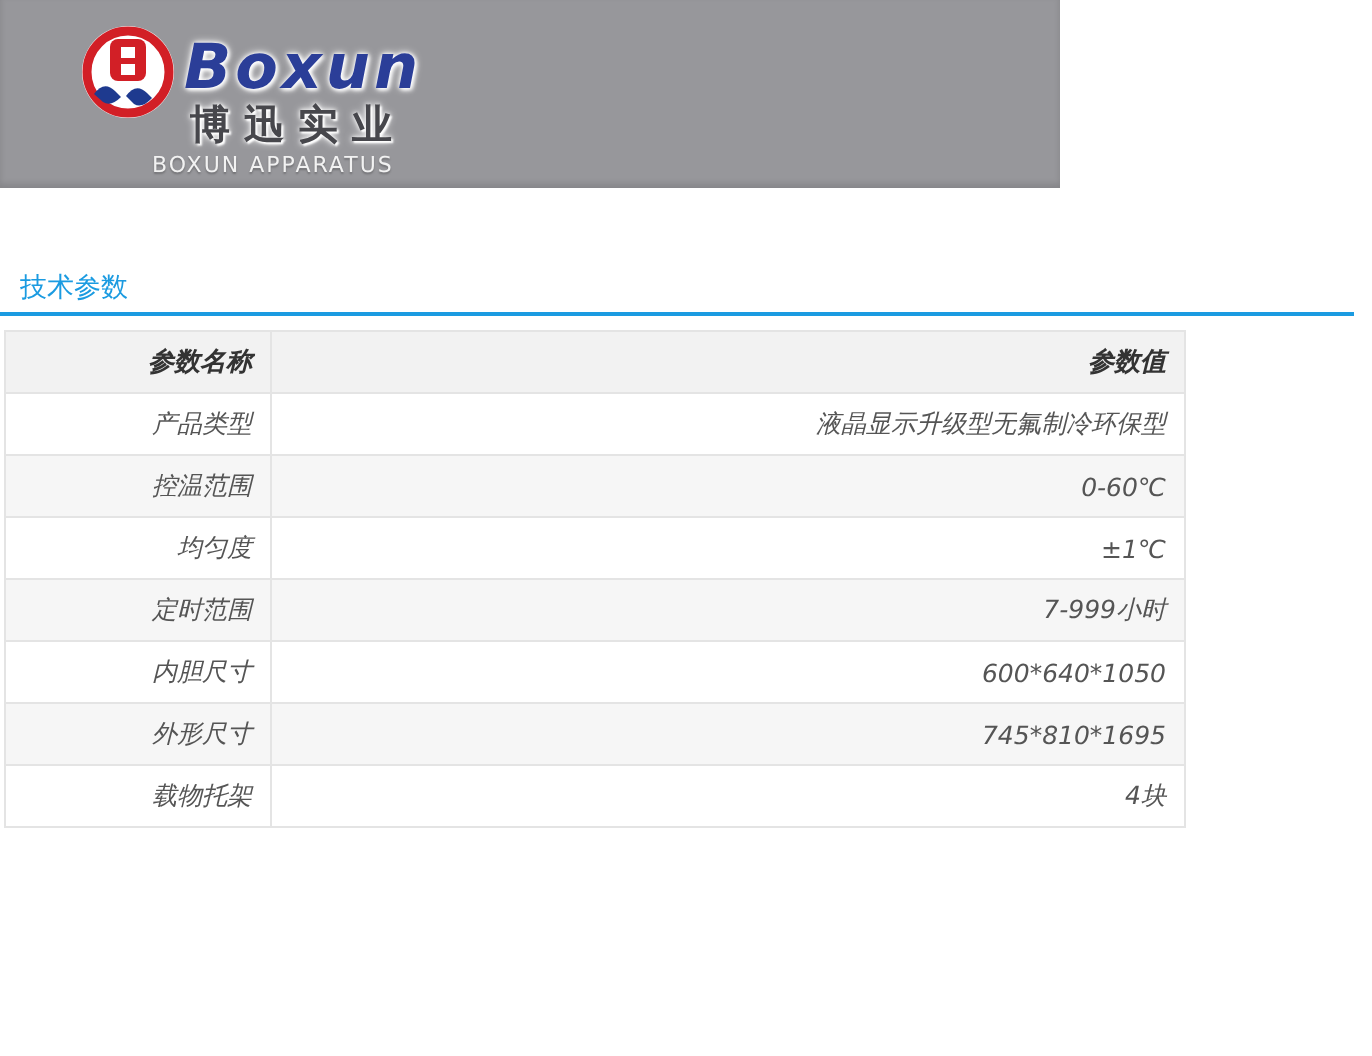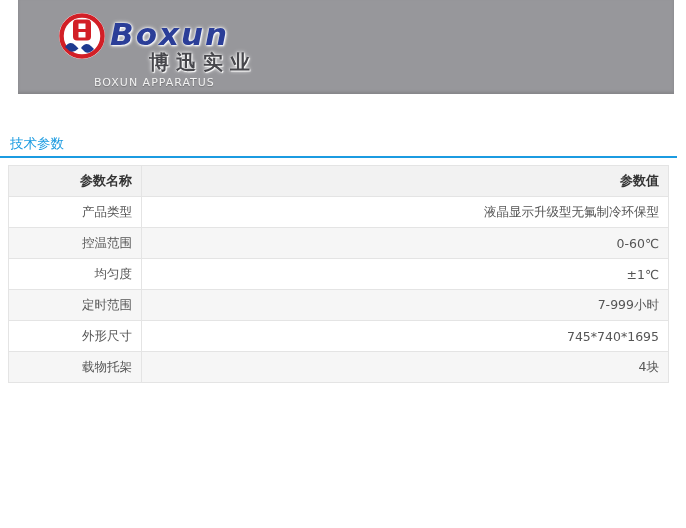--- a/index.html
+++ b/index.html
@@ -12,22 +12,22 @@
     position: relative;
     width: 686px;
     height: 528px;
     background: #ffffff;
     overflow: hidden;
   }
 
   
   .banner {
     position: absolute;
-    left: 18px; top: 0;
-    width: 656px;
+    left: 0; top: 0;
+    width: 530px;
     height: 94px;
     background: var(--banner-bg, #97979b);
     box-shadow: inset 0 -2px 3px rgba(0,0,0,0.12);
   }
   .logo-emblem {
     position: absolute;
     left: 39px; top: 11px;
     width: 50px; height: 52px;
   }
   .brand-name {
@@ -43,21 +43,20 @@
   }
   .brand-cn {
     position: absolute;
     left: 95px; top: 49px;
     font-size: 20px;
     font-weight: bold;
     letter-spacing: 7px;
     color: #47474c;
     text-shadow: 0 0 2px #ffffff, 0 0 4px #ffffff, 1px 1px 1px #ffffff;
     white-space: nowrap;
-    margin-left: 36px;
   }
   .brand-en {
     position: absolute;
     left: 76px; top: 76px;
     font-size: 11px;
     font-weight: normal;
     letter-spacing: 1px;
     color: #f2f2f2;
     text-shadow: 0 1px 1px rgba(0,0,0,0.25);
     white-space: nowrap;
@@ -75,26 +74,27 @@
     position: absolute;
     left: 0; top: 156px;
     width: 677px;
     height: 2px;
     background: var(--accent, #1b9be1);
   }
 
   
   .spec-table {
     position: absolute;
-    left: 8px; top: 165px;
-    width: 661px;
+    left: 2px; top: 165px;
+    width: 591px;
     border-collapse: collapse;
     table-layout: fixed;
     font-size: 12.5px;
     color: #555555;
+    font-style: italic;
   }
   .spec-table th, .spec-table td {
     border: 1px solid #e4e4e4;
     height: 31px;
     padding: 0 9px;
     box-sizing: border-box;
     overflow: hidden;
     white-space: nowrap;
   }
   .col-name {
@@ -158,22 +158,26 @@
         </tr>
         <tr>
           <td class="col-name">均匀度</td>
           <td class="col-value">±1℃</td>
         </tr>
         <tr>
           <td class="col-name">定时范围</td>
           <td class="col-value">7-999小时</td>
         </tr>
         <tr>
+          <td class="col-name">内胆尺寸</td>
+          <td class="col-value">600*640*1050</td>
+        </tr>
+        <tr>
           <td class="col-name">外形尺寸</td>
-          <td class="col-value">745*740*1695</td>
+          <td class="col-value">745*810*1695</td>
         </tr>
         <tr>
           <td class="col-name">载物托架</td>
           <td class="col-value">4块</td>
         </tr>
       </tbody>
   </table>
 
 </div>
 

